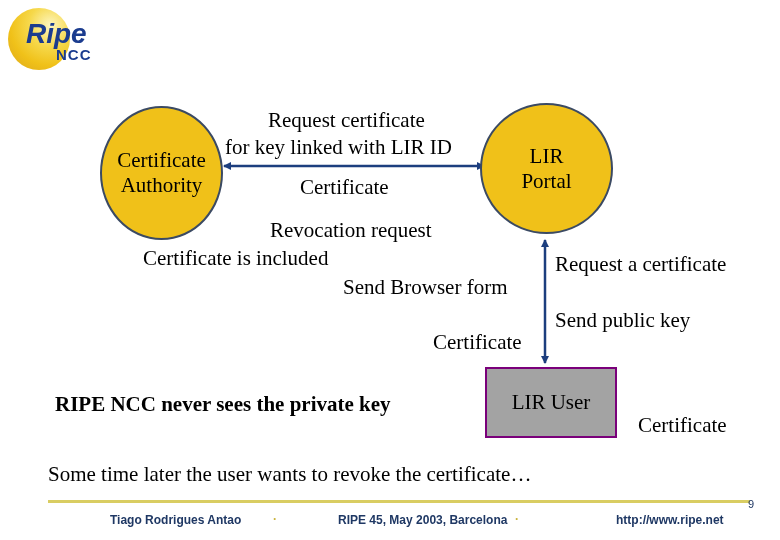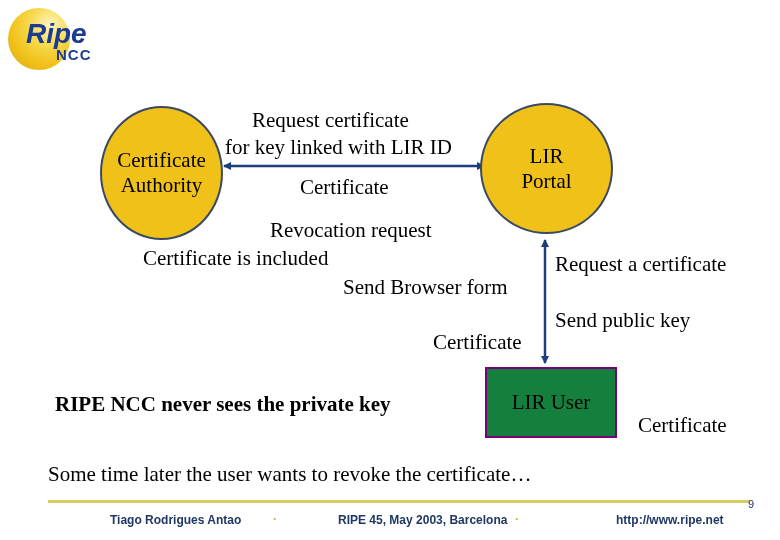--- a/index.html
+++ b/index.html
@@ -30,21 +30,21 @@
   
   .node-ellipse{
     border-radius:50%;background:#f0c119;border:2px solid #3b4a63;
     display:flex;flex-direction:column;align-items:center;justify-content:center;
     font-size:21px;color:#000;line-height:25px;text-align:center;box-sizing:border-box;
   }
   .node-ca{left:100px;top:106px;width:123px;height:134px;}
   .node-portal{left:480px;top:103px;width:133px;height:131px;}
   .node-user{
     left:485px;top:367px;width:132px;height:71px;
-    background:#15803d;border:2px solid #7a007a;box-sizing:border-box;
+    background:#a3a3a3;border:2px solid #7a007a;box-sizing:border-box;
     display:flex;align-items:center;justify-content:center;
     font-size:21px;color:#000;
   }
   
   .lbl{font-size:21px;color:#000;line-height:22px;white-space:nowrap;}
   .lbl-bold{font-weight:bold;}
   .arrow-layer{left:0;top:0;width:780px;height:540px;pointer-events:none;}
   
   .rule{left:48px;top:500px;width:702px;height:3px;background:#d9cd62;}
   .f-item{
@@ -85,21 +85,21 @@
     <div>Authority</div>
   </div>
   <div class="abs node-ellipse node-portal">
     <div>LIR</div>
     <div>Portal</div>
   </div>
   <div class="abs node-user">
     <span>LIR User</span>
   </div>
 
-  <div class="abs lbl" style="left:252px;top:109px;">Request certificate</div>
+  <div class="abs lbl" style="left:268px;top:109px;">Request certificate</div>
   <div class="abs lbl" style="left:225px;top:136px;">for key linked with LIR ID</div>
   <div class="abs lbl" style="left:300px;top:176px;">Certificate</div>
 
   <div class="abs lbl" style="left:270px;top:219px;">Revocation request</div>
   <div class="abs lbl" style="left:143px;top:247px;">Certificate is included</div>
   <div class="abs lbl" style="left:343px;top:276px;">Send Browser form</div>
 
   <div class="abs lbl" style="left:555px;top:253px;">Request a certificate</div>
   <div class="abs lbl" style="left:555px;top:309px;">Send public key</div>
   <div class="abs lbl" style="left:433px;top:331px;">Certificate</div>

